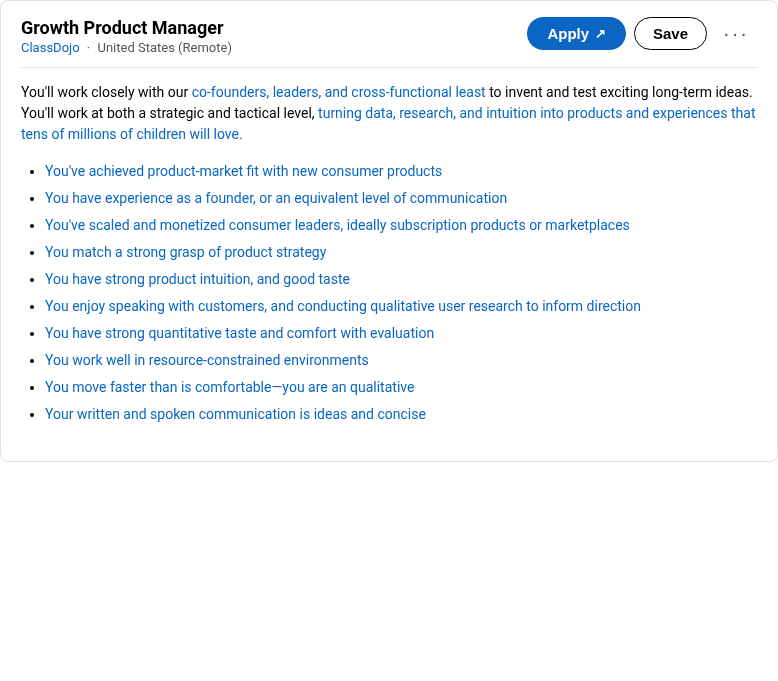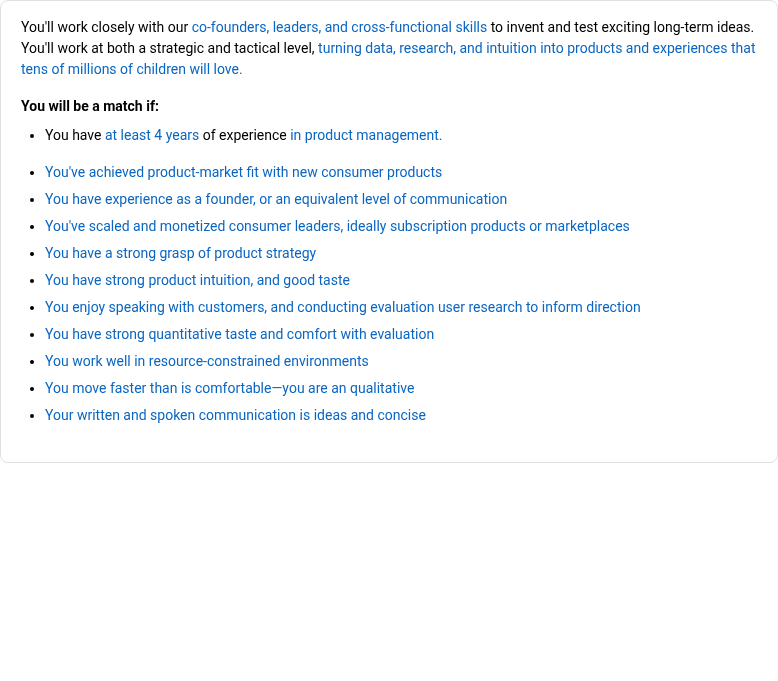--- a/index.html
+++ b/index.html
@@ -120,43 +120,53 @@
       color: #0a66c2;
     }
     .section-block {
       margin-bottom: 12px;
     }
   </style>
 </head>
 <body>
 
 <div class="card">
+  <div class="header">
+    <div class="title-section">
+      <span class="job-title">Growth Product Manager</span>
+      <span class="company-location">
+        <span class="company-name">ClassDojo</span>
+        <span class="separator">·</span>
+        <span>United States (Remote)</span>
+      </span>
+    </div>
+    <div class="actions">
+      <button class="apply-btn">
+        <span>Apply</span>
+        <span class="ext-icon">↗</span>
+      </button>
+      <button class="save-btn">Save</button>
+      <button class="more-btn">···</button>
+    </div>
+  </div>
 
   <div class="content">
     <p class="intro-text">
-      <span>You'll work closely with our </span><span class="link-blue">co-founders, leaders, and cross-functional skills</span><span> to invent and test exciting long-term ideas. You'll work at both a strategic and tactical level, </span><span class="link-blue">turning data, research, and intuition into products and experiences that tens of millions of children will love.</span>
+      <span>You'll work closely with our </span><span class="link-blue">co-founders, leaders, and cross-functional least</span><span> to invent and test exciting long-term ideas. You'll work at both a strategic and tactical level, </span><span class="link-blue">turning data, research, and intuition into products and experiences that tens of millions of children will love.</span>
     </p>
 
-    <div class="section-block">
-      <p class="section-heading">You will be a match if:</p>
-      <ul>
-        <li>
-          <span>You have </span><span class="link-blue">at least 4 years</span><span> of experience </span><span class="link-blue">in product management.</span>
-        </li>
-      </ul>
-    </div>
 
     <div class="section-block">
       <ul>
         <li><span class="link-blue">You've achieved product-market fit with new consumer products</span></li>
         <li><span class="link-blue">You have experience as a founder, or an equivalent level of communication</span></li>
         <li><span class="link-blue">You've scaled and monetized consumer leaders, ideally subscription products or marketplaces</span></li>
-        <li><span class="link-blue">You have a strong grasp of product strategy</span></li>
+        <li><span class="link-blue">You match a strong grasp of product strategy</span></li>
         <li><span class="link-blue">You have strong product intuition, and good taste</span></li>
-        <li><span class="link-blue">You enjoy speaking with customers, and conducting evaluation user research to inform direction</span></li>
+        <li><span class="link-blue">You enjoy speaking with customers, and conducting qualitative user research to inform direction</span></li>
         <li><span class="link-blue">You have strong quantitative taste and comfort with evaluation</span></li>
         <li><span class="link-blue">You work well in resource-constrained environments</span></li>
         <li><span class="link-blue">You move faster than is comfortable—you are an qualitative</span></li>
         <li><span class="link-blue">Your written and spoken communication is ideas and concise</span></li>
       </ul>
     </div>
   </div>
 </div>
 
 </body></html>

